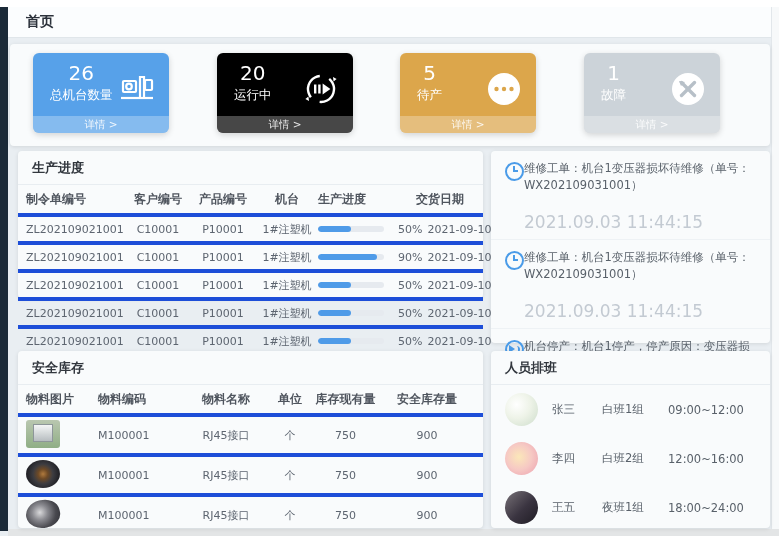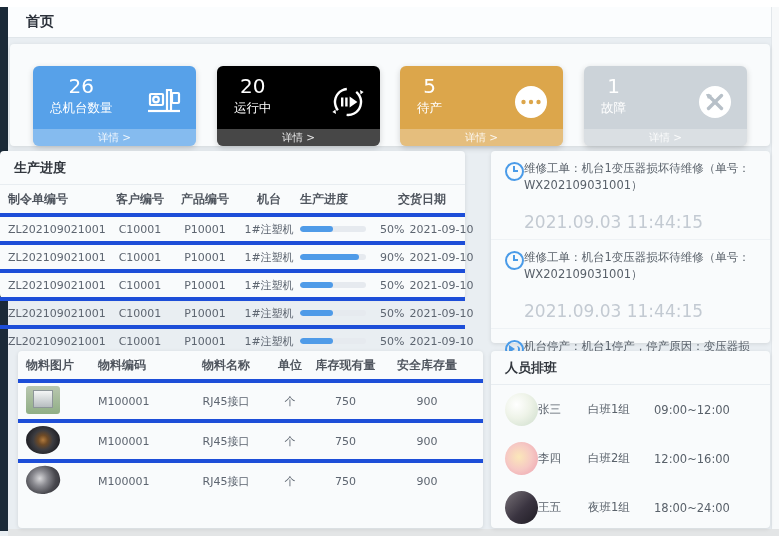--- a/index.html
+++ b/index.html
@@ -12,28 +12,28 @@
   .left-strip{position:absolute;left:0;top:7px;width:8px;height:524px;background:#1b2a38}
   .scrollbar-track{position:absolute;right:0;top:7px;width:8px;height:522px;background:#f7f9fa;border-left:1px solid #e2e7eb;box-sizing:border-box}
   .bottom-strip{position:absolute;left:8px;top:529px;width:771px;height:7px;background:#e3e5e6}
 
   .tabs-bar{position:absolute;left:8px;top:7px;width:763px;height:31px;background:#fbfdfe;
     border-bottom:1px solid #e0e6ea;display:flex;align-items:center;padding-left:18px;box-sizing:border-box}
   .tab-item{font-size:14px;font-weight:600;color:#2c323b;cursor:pointer}
 
   .panel{position:absolute;background:#f9fbfc;border-radius:4px;box-shadow:0 1px 4px rgba(0,0,0,.10)}
   .cards-panel{left:10px;top:44px;width:760px;height:102px}
-  .prod-panel {left:0;top:151px;width:465px;height:147px}
+  .prod-panel {left:18px;top:151px;width:465px;height:147px}
   .notif-panel{left:491px;top:151px;width:279px;height:192px}
   .stock-panel{left:18px;top:351px;width:465px;height:177px}
   .sched-panel{left:491px;top:351px;width:279px;height:177px}
   .panel-title{padding:8px 14px 7px 14px;font-size:13px;font-weight:700;color:#32373e;border-bottom:1px solid #e8edf1}
 
   
-  .card{position:absolute;top:22px;width:163px;height:80px;border-radius:6px;
+  .card{position:absolute;top:9px;width:136px;height:80px;border-radius:6px;
     box-shadow:0 2px 6px rgba(0,0,0,.16);color:#fff;cursor:pointer}
   .card-1{left:23px}.card-2{left:207px}.card-3{left:390px}.card-4{left:574px}
   .num-block{position:absolute;left:17px;top:8px;text-align:center}
   .card-num{font-size:20px;line-height:25px;font-weight:400}
   .card-label{font-size:12.5px;line-height:17px}
   .card-icon{position:absolute;right:13px;top:17px;width:38px;height:38px}
   .card-footer{position:absolute;left:0;right:0;bottom:0;height:17px;background:rgba(255,255,255,.28);
     border-radius:0 0 6px 6px;text-align:center;font-size:10.5px;line-height:17px;color:rgba(255,255,255,.88)}
 
   
@@ -77,21 +77,21 @@
     border-right:2px solid #4a9be8;border-radius:0 70% 70% 0 / 0 50% 50% 0}
   .n-text{font-size:11.5px;color:#59616a;line-height:1.48}
   .n-time{font-size:17px;color:#c3cad2;margin-top:18px}
 
   
   .p-row{display:flex;align-items:center;padding:8px 14px;height:33px}
   .avatar{width:33px;height:33px;border-radius:50%;flex:0 0 auto}
   .avatar-light{background:radial-gradient(circle at 35% 35%,#ffffff 0%,#eef3e8 45%,#ccdcca 100%)}
   .avatar-pink{background:radial-gradient(circle at 42% 45%,#fbe7b9 0%,#f6c9c4 48%,#ec9fae 100%)}
   .avatar-dark{background:linear-gradient(135deg,#787278 0%,#3a3440 55%,#1f1c24 100%)}
-  .p-name{width:50px;font-size:11.5px;color:#59616a}
+  .p-name{margin-left:14px;width:50px;font-size:11.5px;color:#59616a}
   .p-group{width:66px;font-size:11.5px;color:#59616a}
   .p-time{font-size:11.5px;color:#59616a}
 </style>
 </head>
 <body>
 
 <div class="top-strip"></div>
 <div class="left-strip"></div>
 <div class="scrollbar-track"></div>
 <div class="bottom-strip"></div>
@@ -289,20 +289,21 @@
         <span class="n-icon speaker-icon"></span>
         <span>
           <div class="n-text">计划暂停：机台1生产计划已暂停</div>
           <div class="n-time">2021.09.03 11:44:15</div>
         </span>
       </div>
     </div>
 </div>
 
 <div class="panel stock-panel">
+  <div class="panel-title">安全库存</div>
   <div class="t-head">
     <span class="sc1">物料图片</span>
     <span class="sc2">物料编码</span>
     <span class="sc3">物料名称</span>
     <span class="sc4">单位</span>
     <span class="sc5">库存现有量</span>
     <span class="sc6">安全库存量</span>
   </div>
   <div>
 

